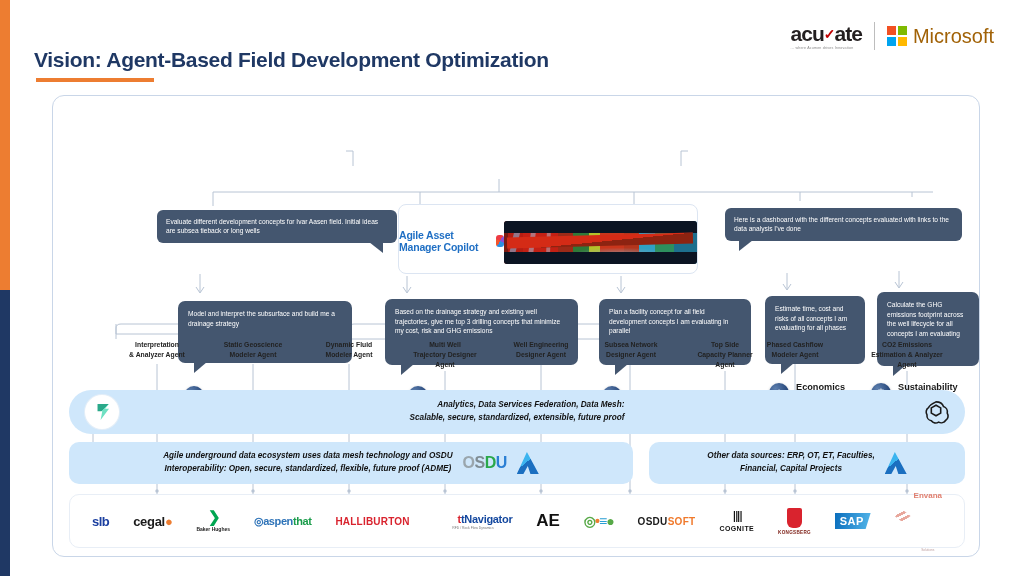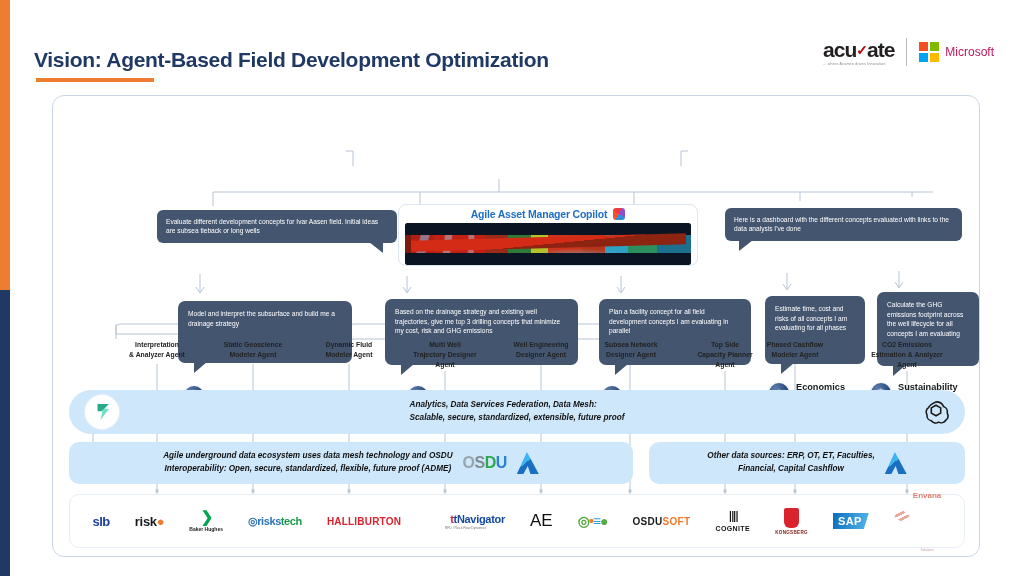--- a/index.html
+++ b/index.html
@@ -26,39 +26,39 @@
     font-size: 21px; font-weight: bold; color: #1F3864;
     letter-spacing: -0.3px; white-space: nowrap;
   }
   #title-underline {
     position: absolute; left: 36px; top: 78px; width: 118px; height: 4px;
     background: #ED7D31;
   }
 
   #brand-bar {
     position: absolute; right: 30px; top: 22px;
-    display: flex; align-items: center; gap: 12px; margin-top: 16px;
+    display: flex; align-items: center; gap: 12px;
   }
   .acuvate-logo { display: flex; flex-direction: column; align-items: flex-start; }
   .acuvate-word {
     font-size: 21px; font-weight: bold; color: #231f20; letter-spacing: -1px;
     line-height: 1; position: relative;
   }
   .acuvate-check {
     color: #C00000; font-size: 14px; position: relative; top: -2px;
   }
   .acuvate-tag {
     font-size: 3.6px; color: #888; letter-spacing: .2px; margin-top: 2px;
     white-space: nowrap;
   }
   .brand-divider { width: 1px; height: 28px; background: #bdbdbd; }
   .ms-logo { display: flex; align-items: center; gap: 6px; }
   .ms-grid { display: grid; grid-template-columns: 9px 9px; grid-template-rows: 9px 9px; gap: 2px; }
   .ms-grid i { display: block; }
-  .ms-word { font-size: 12px; color: #be185d; }
+  .ms-word { font-size: 20px; color: #a16207; }
 
   
   #diagram-canvas {
     position: absolute; left: 52px; top: 95px; width: 928px; height: 462px;
     border: 1px solid #c9d6e8; border-radius: 12px; background: #fff;
   }
 
   
   .callout {
     position: absolute; background: #44566F; color: #fff;
@@ -77,23 +77,23 @@
     right: 14px; bottom: -10px;
     border-right: 0 solid transparent; border-left: 14px solid transparent;
     border-top: 11px solid #44566F;
   }
 
   #callout-left  { left: 104px; top: 114px; width: 240px; }
   #callout-right { left: 672px; top: 112px; width: 237px; }
 
   
   #copilot-card {
-    position: absolute; left: 345px; top: 108px; width: 300px; height: 62px;
+    position: absolute; left: 345px; top: 108px; width: 300px; height: 70px;
     background: #fff; border: 1px solid #dce5f2; border-radius: 8px;
-    display: flex; flex-direction: column; align-items: center;
+    display: flex; align-items: center;
     padding-top: 3px;
   }
   #copilot-title {
     font-size: 10.5px; font-weight: bold; color: #1F6FC4; letter-spacing: -0.2px;
     display: flex; align-items: center; gap: 6px;
   }
   #copilot-strip {
     width: 286px; height: 43px; margin-top: 3px; border-radius: 3px;
     background:
       radial-gradient(ellipse 70px 10px at 60% 78%, rgba(140,160,175,.75), rgba(140,160,175,0) 70%),
@@ -176,21 +176,21 @@
   }
 
   
   #analytics-band {
     position: absolute; left: 16px; top: 294px; width: 896px; height: 44px;
     background: #CFE7FB; border-radius: 22px;
     display: flex; align-items: center; justify-content: center;
   }
   #analytics-text {
     font-size: 8.2px; font-weight: bold; font-style: italic; color: #111;
-    text-align: left; line-height: 1.55; white-space: pre-line;
+    text-align: right; line-height: 1.55; white-space: pre-line;
   }
   .band-logo-left {
     position: absolute; left: 16px; top: 50%; transform: translateY(-50%);
     width: 34px; height: 34px; border-radius: 50%; background: #fff;
     display: flex; align-items: center; justify-content: center;
     box-shadow: 0 0 0 1px #e3eef8;
   }
   .fabric-mark {
     width: 14px; height: 16px;
     background: linear-gradient(135deg,#2aa98a 0 45%, #6fe0c2 45% 100%);
@@ -241,21 +241,21 @@
   }
   .v-bh-word { font-size: 5px; font-weight: bold; color: #222; margin-top: 2px; }
   .v-aspen { font-size: 11px; font-weight: bold; letter-spacing: -0.4px; }
   .v-aspen .a { color: #2E73B8; }
   .v-aspen .b { color: #1a9c4a; }
   .v-hal { font-size: 10px; font-weight: bold; color: #D9232E; letter-spacing: .2px; }
   .v-tnav { font-size: 11px; font-weight: bold; letter-spacing: -0.3px; margin-left: 24px; }
   .v-tnav .t { color: #D9232E; }
   .v-tnav .n { color: #14489F; }
   .v-tnav-sub { font-size: 3.4px; color: #777; margin-top: 1px; }
-  .v-ae { font-size: 17px; color: #111; line-height: .9; font-weight: normal; }
+  .v-ae { font-size: 17px; color: #111; line-height: .9; font-weight: bold; }
   .v-pzo { font-size: 14px; font-weight: bold; letter-spacing: -1px; }
   .v-pzo .g { color: #57a947; }
   .v-pzo .b { color: #2b9fd4; }
   .v-pzo .o { color: #ED7D31; }
   .v-olia { font-size: 10px; font-weight: bold; letter-spacing: 0.3px; }
   .v-olia .k { color: #1a1a1a; }
   .v-olia .o { color: #F0792B; }
   .v-cog-mark { font-size: 15px; color: #111; letter-spacing: -2px; line-height: .9; }
   .v-cog-word { font-size: 7px; font-weight: bold; color: #111; letter-spacing: .4px; margin-top: 2px; }
   .v-kong-mark {
@@ -471,37 +471,37 @@
     <div class="data-text">Agile underground data ecosystem uses data mesh technology and OSDU
 Interoperability: Open, secure, standardized, flexible, future proof (ADME)</div>
     <div class="osdu-mark">
       <span class="o">O</span><span class="s">S</span><span class="d">D</span><span class="u">U</span>
     </div>
     <div class="azure-mark"></div>
   </div>
 
   <div class="data-band" id="data-band-right">
     <div class="data-text">Other data sources: ERP, OT, ET, Faculties,
-Financial, Capital Cashflow</div>
+Financial, Capital Projects</div>
     <div class="azure-mark"></div>
   </div>
 
   <div id="vendor-strip">
     <div class="vendor">
       <span class="v-slb">slb</span>
     </div>
     <div class="vendor">
-      <span class="v-cegal"><span>risk</span><span class="dot">●</span></span>
+      <span class="v-cegal"><span>cegal</span><span class="dot">●</span></span>
     </div>
     <div class="vendor">
       <span class="v-bh-mark">❯</span>
       <span class="v-bh-word">Baker Hughes</span>
     </div>
     <div class="vendor">
-      <span class="v-aspen"><span class="a">◎risks</span><span class="b">tech</span></span>
+      <span class="v-aspen"><span class="a">◎aspen</span><span class="b">that</span></span>
     </div>
     <div class="vendor">
       <span class="v-hal">HALLIBURTON</span>
     </div>
     <div class="vendor">
       <span class="v-tnav"><span class="t">t</span><span class="n">tNavigator</span></span>
       <span class="v-tnav-sub">RFD / Rock Flow Dynamics</span>
     </div>
     <div class="vendor">
       <span class="v-ae">AE</span>

